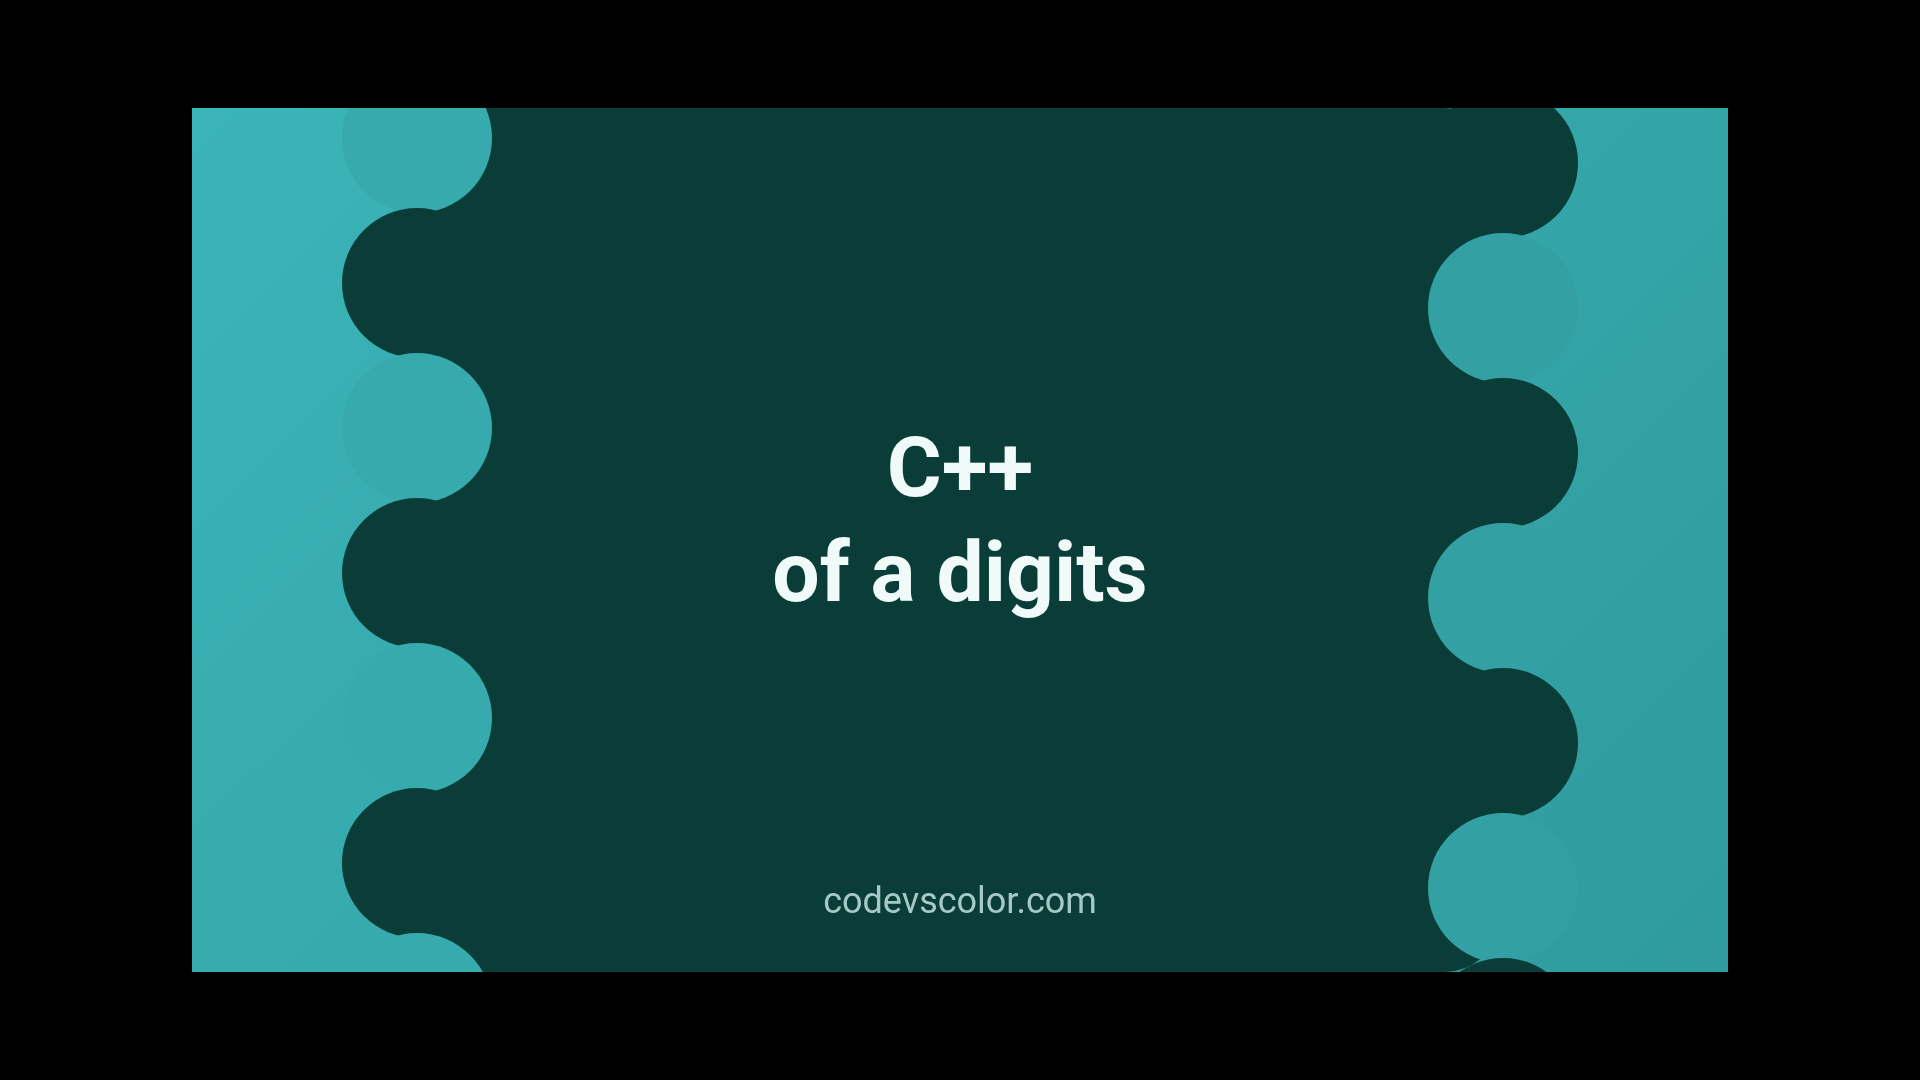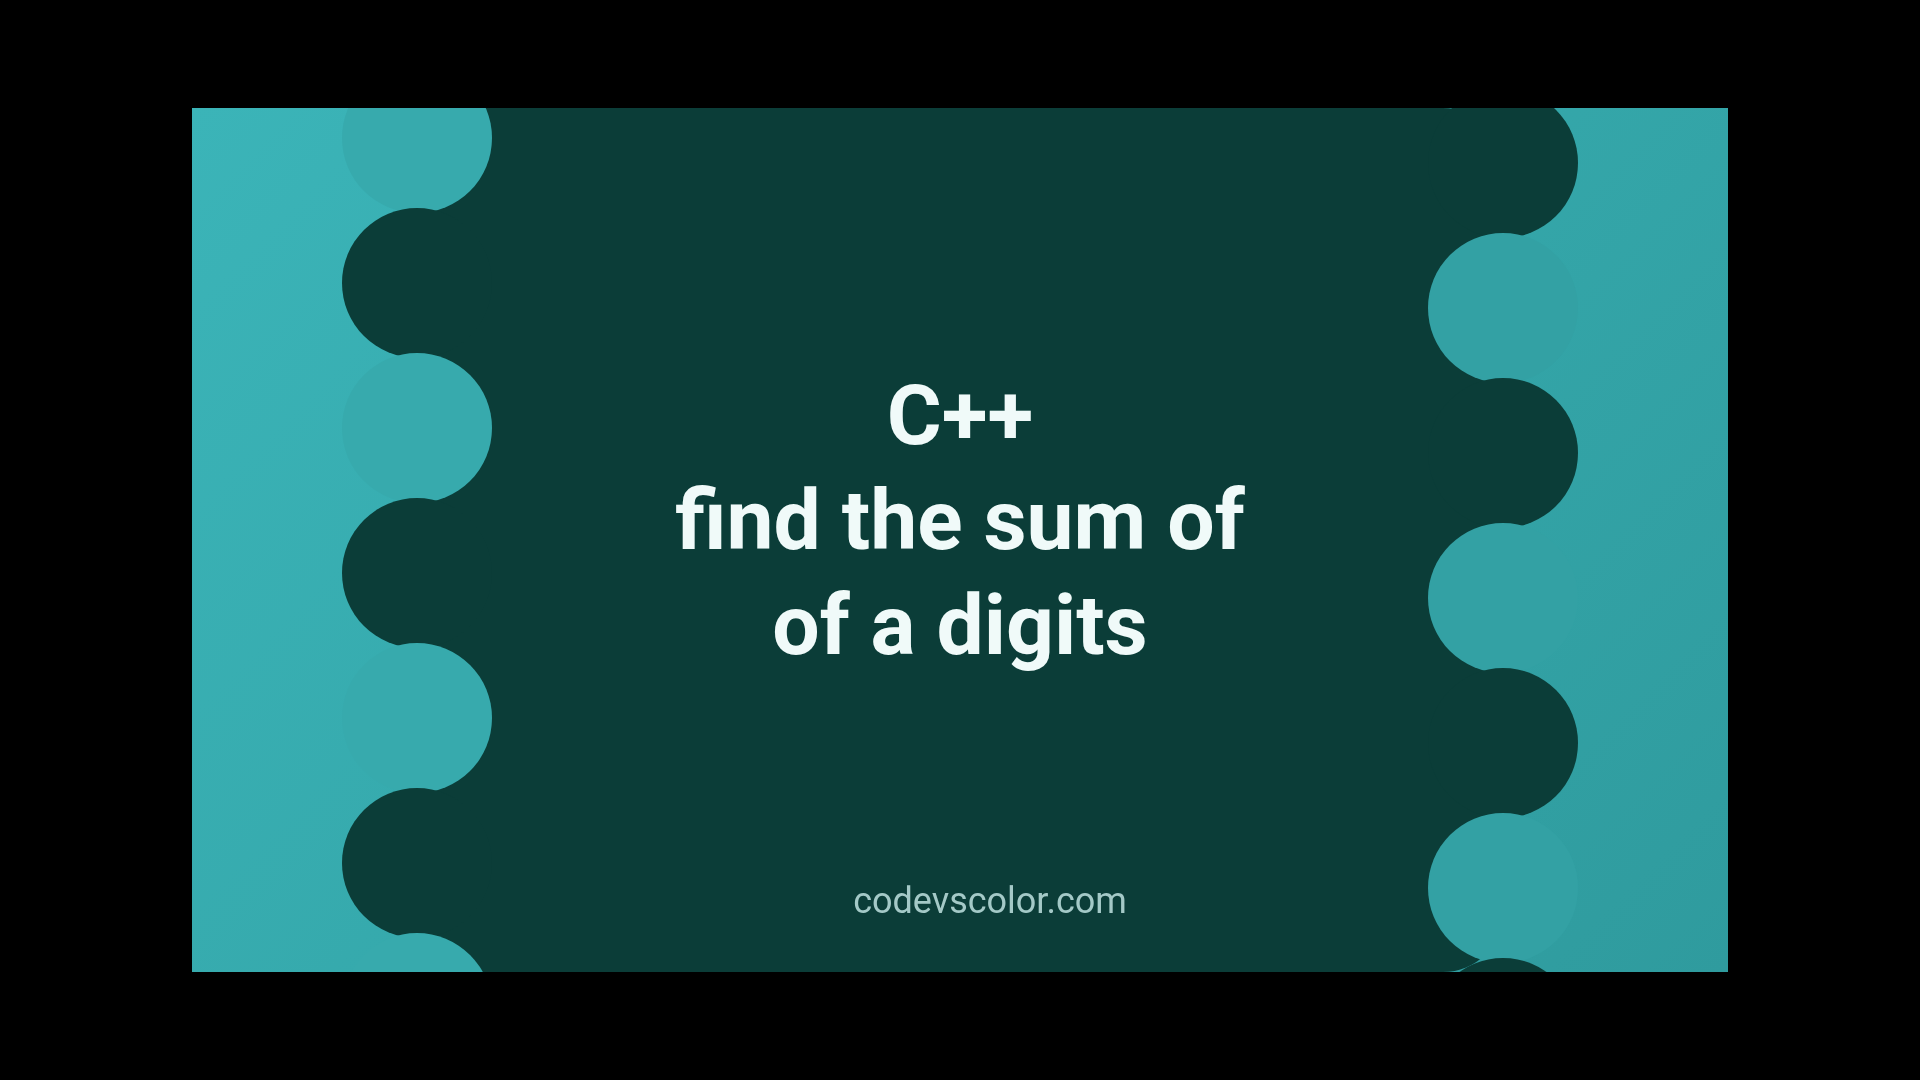--- a/index.html
+++ b/index.html
@@ -111,21 +111,20 @@
     }
     
     .attribution {
       position: absolute;
       bottom: 50px;
       left: 50%;
       transform: translateX(-50%);
       color: #A4C9C7;
       font-size: 36px;
       font-weight: 400;
-      margin-left: 30px;
     }
   </style>
 </head>
 <body>
 
 <div class="canvas">
 
   <div class="blob blob-left">
     <div class="bump-in-left" style="top:-45px;"></div>
     <div class="bump-out-left" style="top:100px;"></div>
@@ -142,19 +141,18 @@
     <div class="bump-out-right" style="top:270px;"></div>
     <div class="bump-in-right" style="top:415px;"></div>
     <div class="bump-out-right" style="top:560px;"></div>
     <div class="bump-in-right" style="top:705px;"></div>
     <div class="bump-out-right" style="top:850px;"></div>
   </div>
 
   <div class="content">
     <div class="title">
       <div>C++</div>
-      <div>find the sum of</div>
       <div>of a digits</div>
     </div>
     <div class="attribution">codevscolor.com</div>
   </div>
 
 </div>
 
 </body></html>

